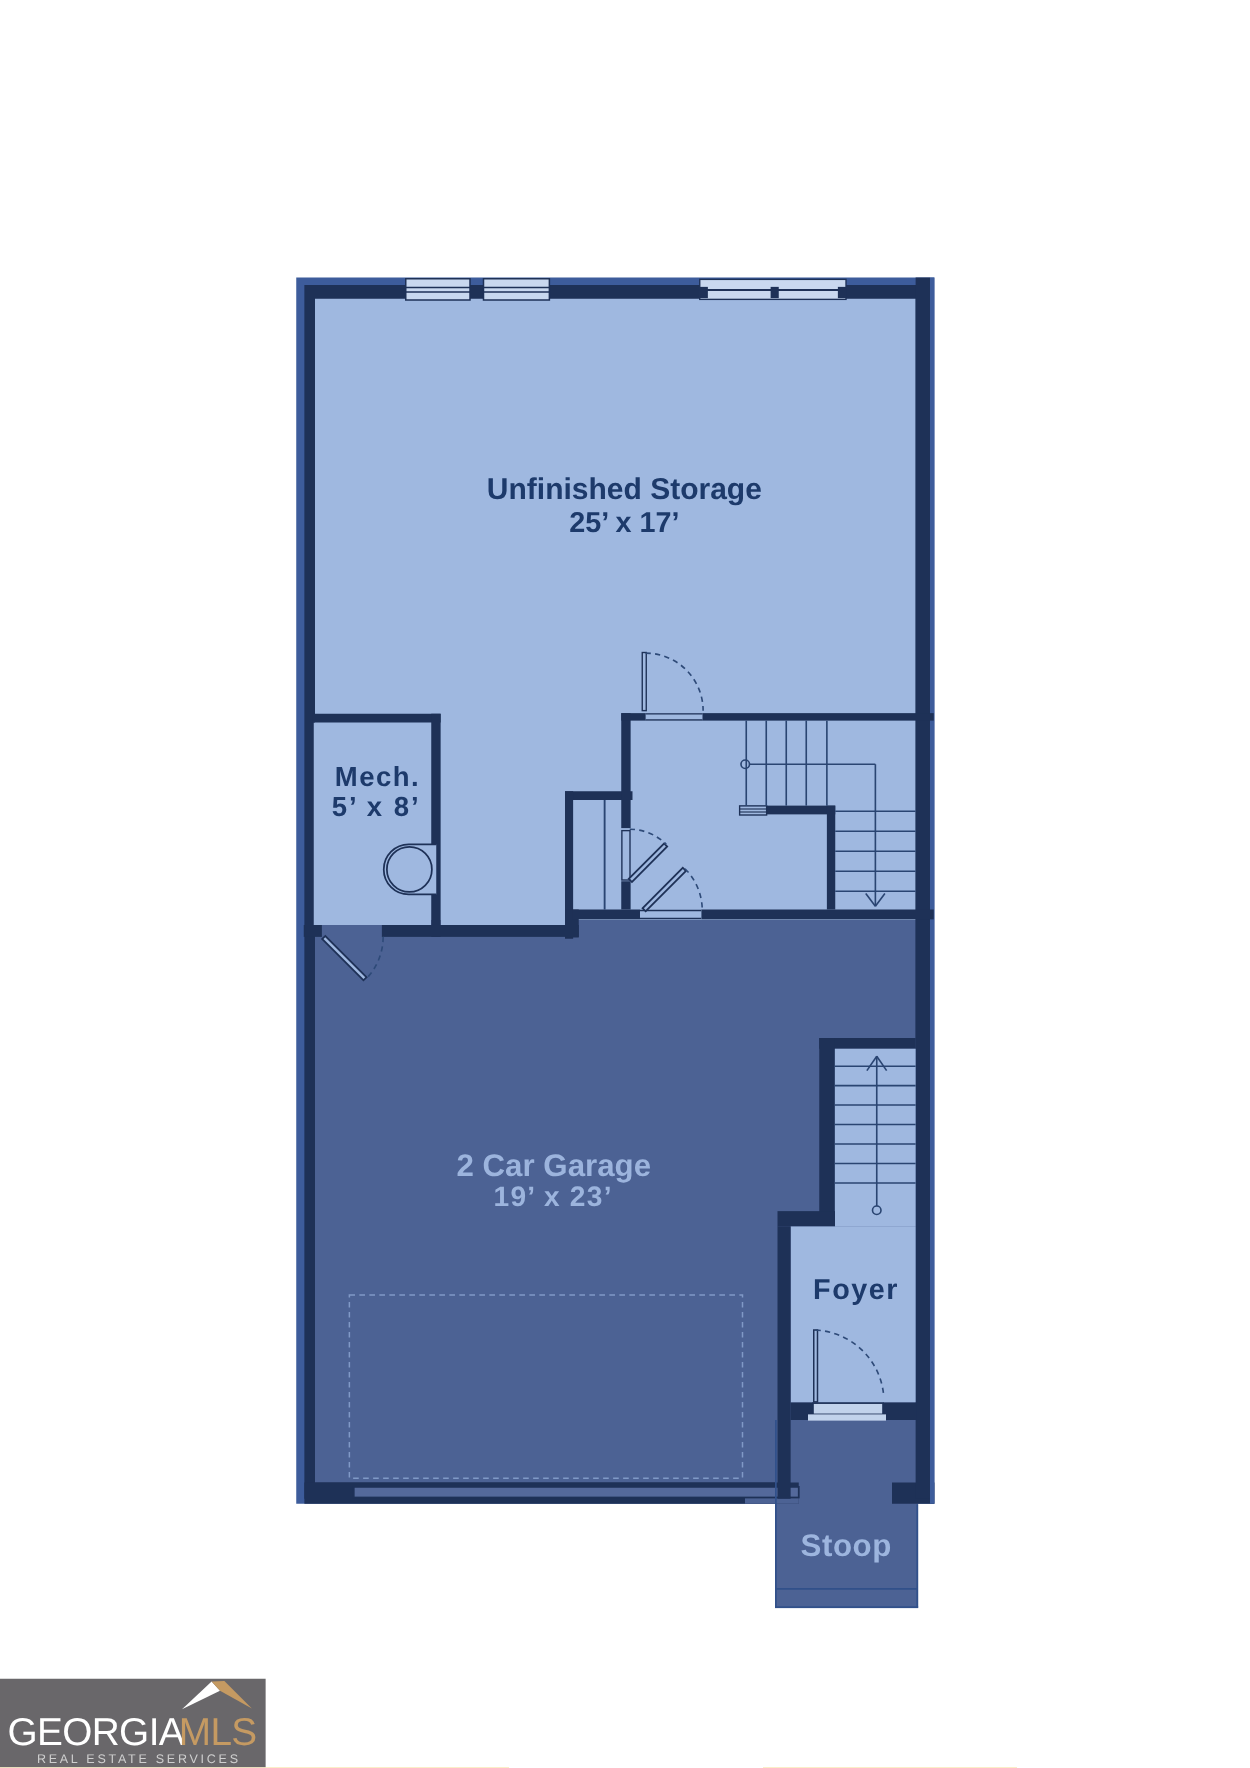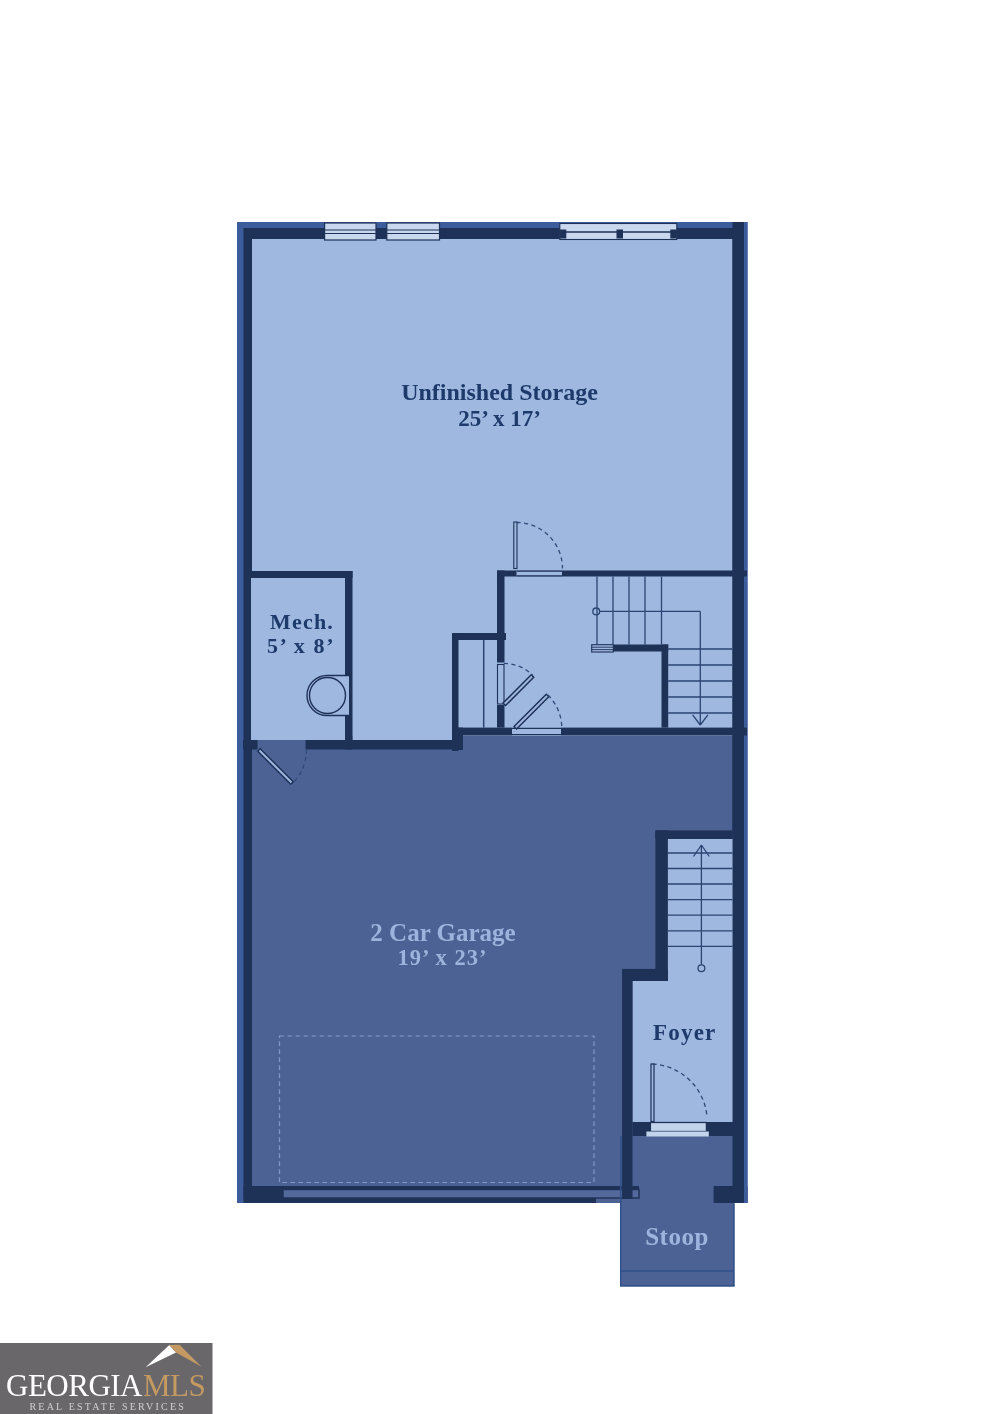--- a/index.html
+++ b/index.html
@@ -1,17 +1,17 @@
 <!DOCTYPE html>
 <html><head>
 <meta charset="utf-8">
 <style>
 html,body{margin:0;padding:0;background:#ffffff;}
 #page{position:relative;width:1000px;height:1414px;background:#eab308;overflow:hidden;
-font-family:Liberation Serif, serif;}
+font-family:Liberation Sans, sans-serif;}
 svg{display:block;}
 </style>
 </head>
 <body>
 <div id="page">
 <svg width="1000" height="1414" viewBox="0 0 1000 1414">
 
 <rect x="0" y="0" width="1000" height="1414" fill="#ffffff"></rect>
 
 <rect x="237" y="222" width="510.5" height="981" fill="#3d5c9b"></rect>

